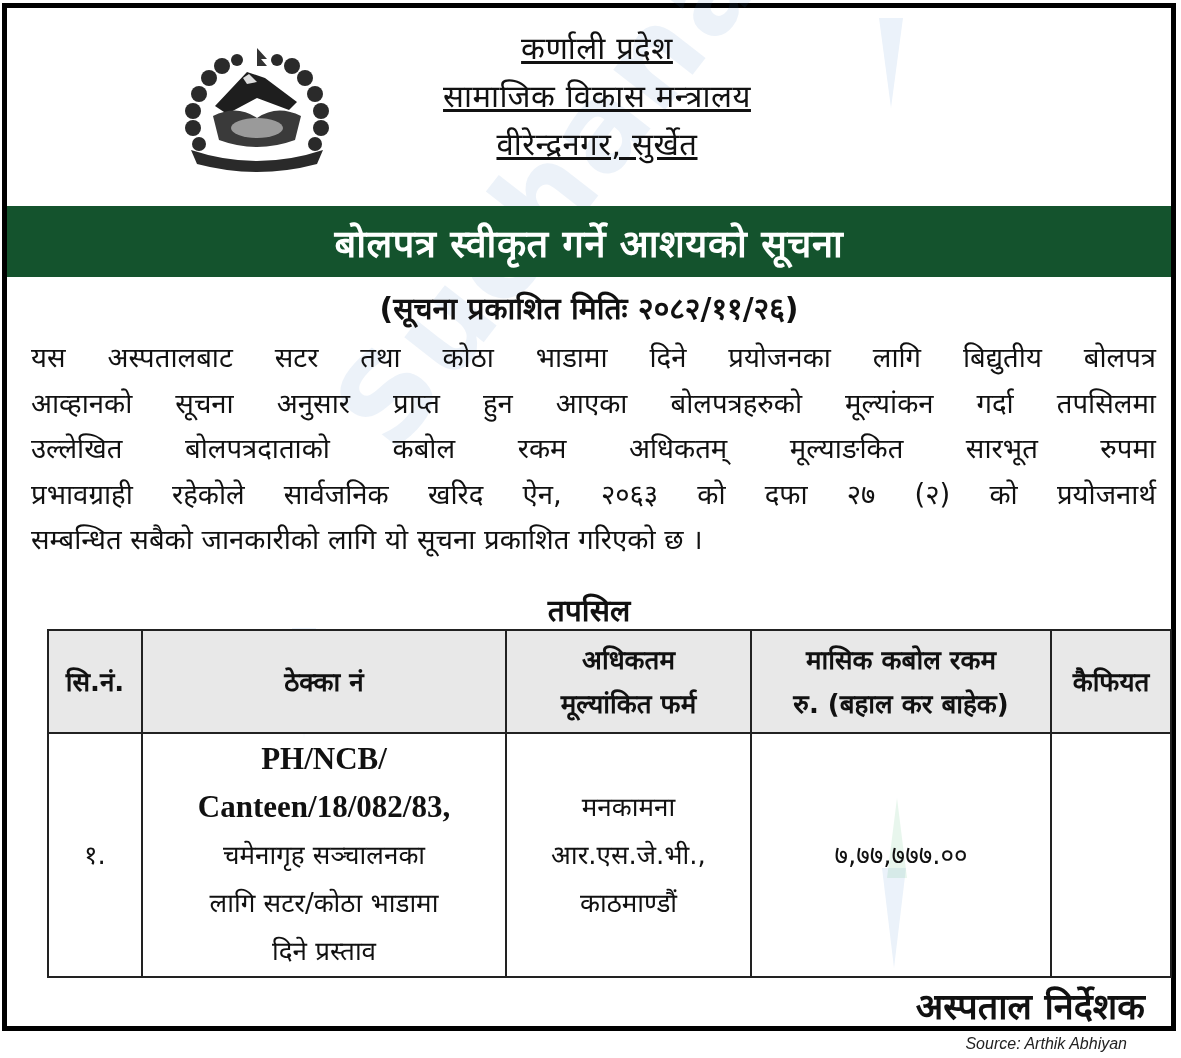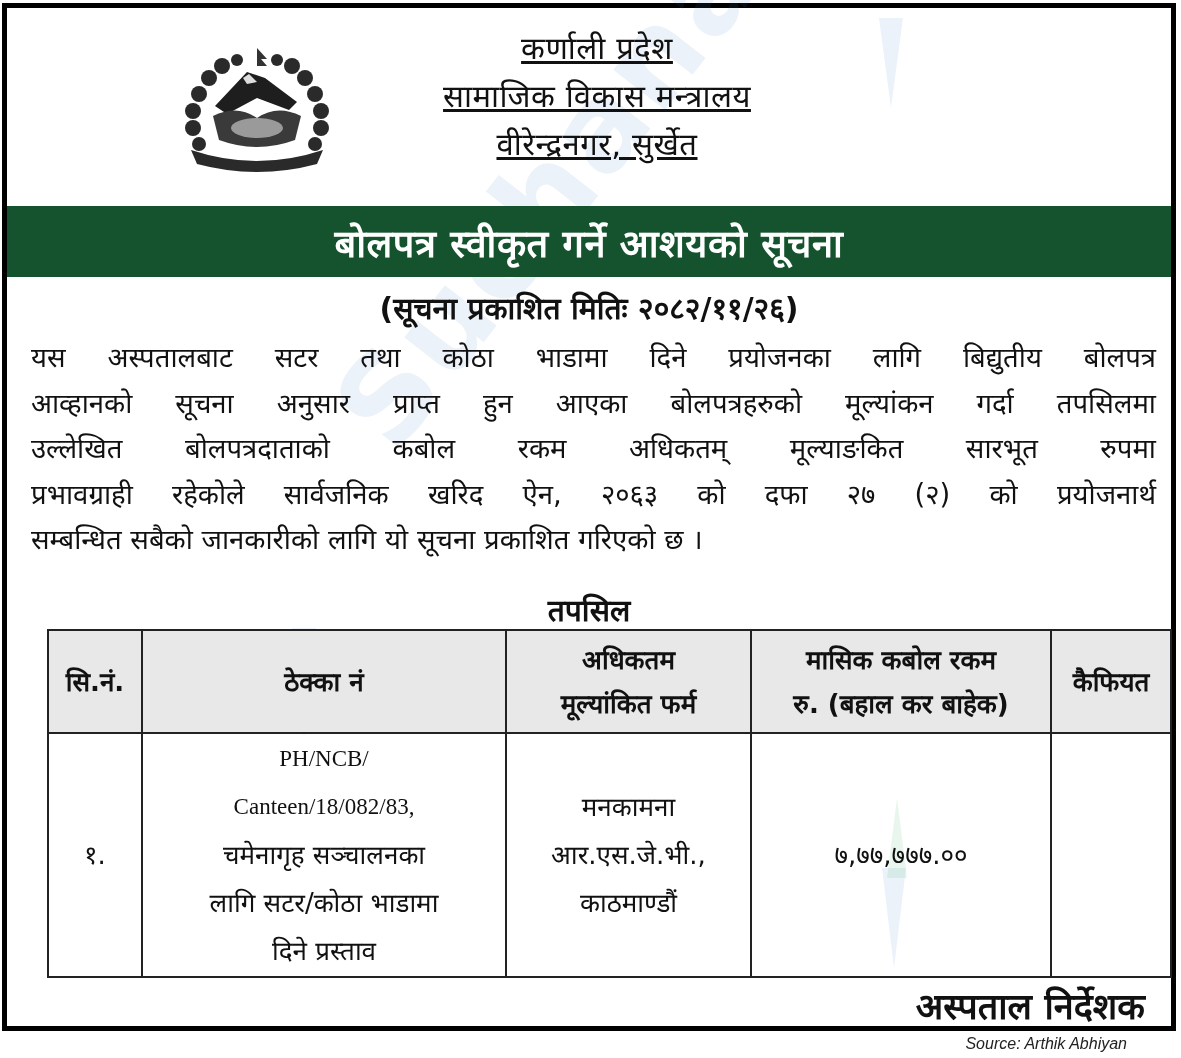--- a/index.html
+++ b/index.html
@@ -133,21 +133,21 @@
       height: 103px;
       padding: 0 4px;
     }
     .tbl td {
       font-size: 26px;
       line-height: 48px;
       height: 244px;
       padding: 0 4px;
     }
     .cell-line { display: block; }
-    .cell-line.serif { font-family: "Liberation Serif", serif; font-size: 23px; }
+    .cell-line.serif { font-family: "Liberation Serif", serif; font-size: 31px; font-weight: bold; }
 
     
     .signature {
       position: absolute; right: 26px; top: 977px;
       font-weight: bold;
       font-size: 36px;
       line-height: 44px;
     }
 
     

